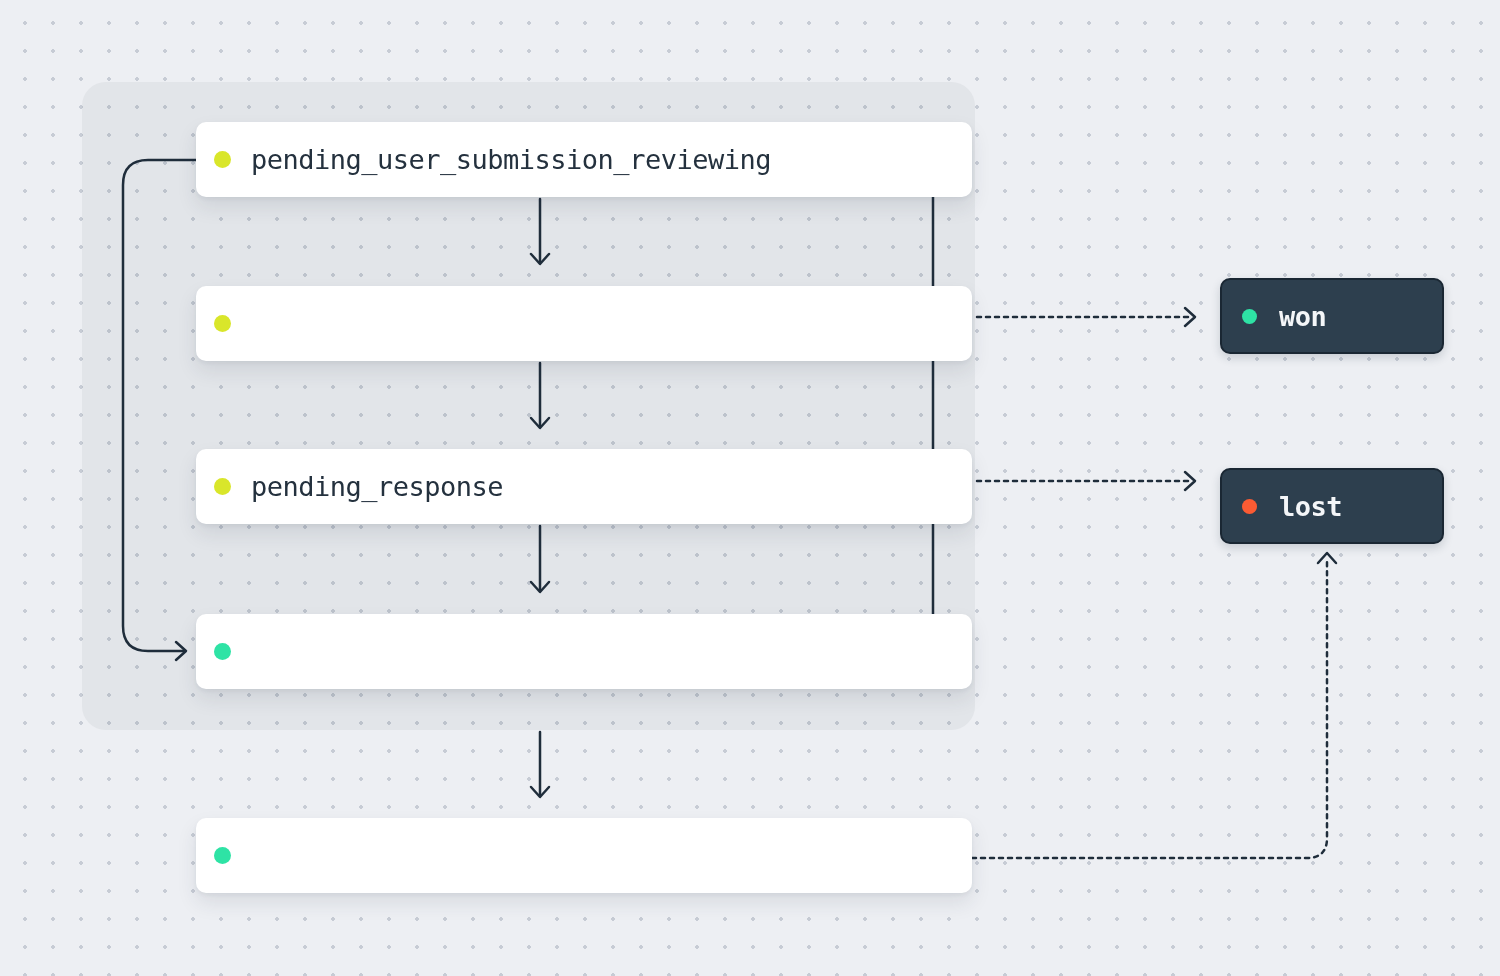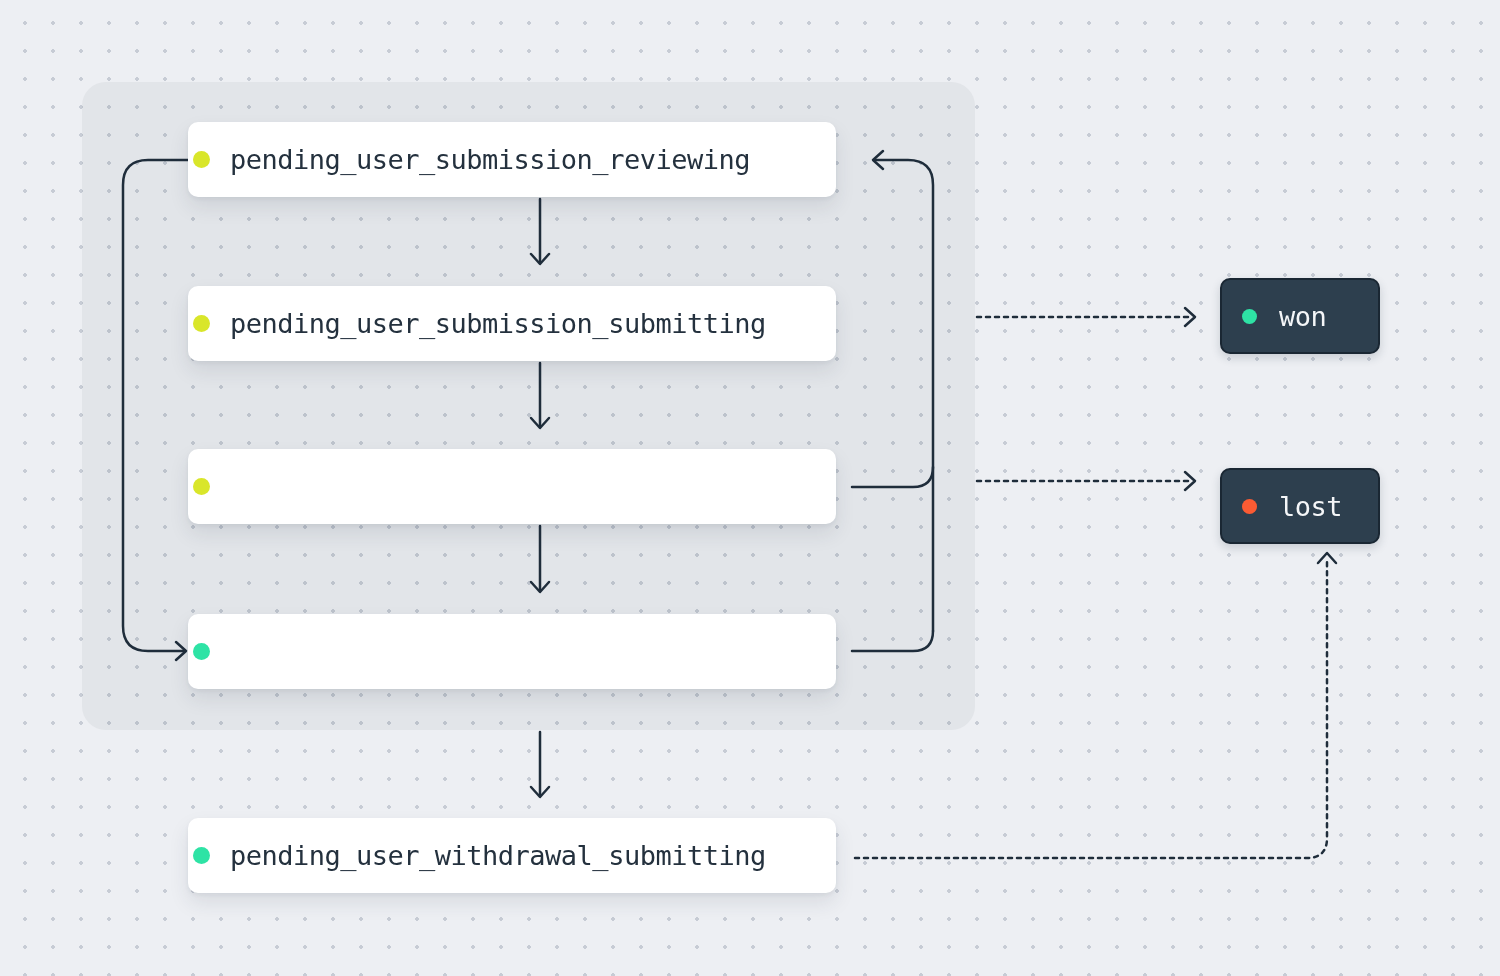--- a/index.html
+++ b/index.html
@@ -24,55 +24,56 @@
     background-position: 13px 11px;
   }
   svg.edges {
     position: absolute;
     left: 0; top: 0;
     width: 1500px; height: 976px;
     pointer-events: none;
   }
   .state-node {
     position: absolute;
-    left: 188px;
-    width: 648px; height: 75px;
+    left: 196px;
+    width: 776px; height: 75px;
     background: #ffffff;
     border-radius: 10px;
     box-shadow: 0 2px 4px rgba(35,52,68,0.06), 0 10px 20px rgba(35,52,68,0.10);
     display: flex;
     align-items: center;
-    padding-left: 5px;
+    padding-left: 18px;
     gap: 20px;
     cursor: pointer;
   }
   .state-node .label {
     font-size: 27px;
     color: #24313e;
     white-space: nowrap;
     letter-spacing: -0.5px;
   }
   .dot {
     width: 17px; height: 17px;
     border-radius: 50%;
     flex: 0 0 auto;
   }
   .terminal-node {
     position: absolute;
     left: 1220px;
-    width: 160px; height: 76px;
+    width: 224px; height: 76px;
     background: #2d3f4e;
     border: 2px solid #1a2733;
     border-radius: 10px;
     box-shadow: 0 4px 10px rgba(35,52,68,0.18);
     display: flex;
     align-items: center;
     padding-left: 20px;
     gap: 22px;
     cursor: pointer;
+    font-weight: bold;
   }
   .terminal-node .label {
     font-size: 27px;
     color: #f4f6f8;
     letter-spacing: -0.5px;
   }
   .terminal-node .dot { width: 15px; height: 15px; }
 </style>
 </head>
 <body>
@@ -114,34 +115,33 @@
   </g>
 </svg>
 
 <div class="state-node" style="top:122px">
   <span class="dot" style="background-color: rgb(217, 230, 42);"></span>
   <span class="label">pending_user_submission_reviewing</span>
 </div>
 
 <div class="state-node" style="top:286px">
   <span class="dot" style="background-color: rgb(217, 230, 42);"></span>
-  <span class="label">pending_user_submission_submitting</span>
 </div>
 
 <div class="state-node" style="top:449px">
   <span class="dot" style="background-color: rgb(217, 230, 42);"></span>
+  <span class="label">pending_response</span>
 </div>
 
 <div class="state-node" style="top:614px">
   <span class="dot" style="background-color: rgb(46, 227, 165);"></span>
 </div>
 
 <div class="state-node" style="top:818px">
   <span class="dot" style="background-color: rgb(46, 227, 165);"></span>
-  <span class="label">pending_user_withdrawal_submitting</span>
 </div>
 
 <div class="terminal-node" style="top:278px">
   <span class="dot" style="background-color: rgb(46, 227, 165);"></span>
   <span class="label">won</span>
 </div>
 
 <div class="terminal-node" style="top:468px">
   <span class="dot" style="background-color: rgb(251, 91, 51);"></span>
   <span class="label">lost</span>

